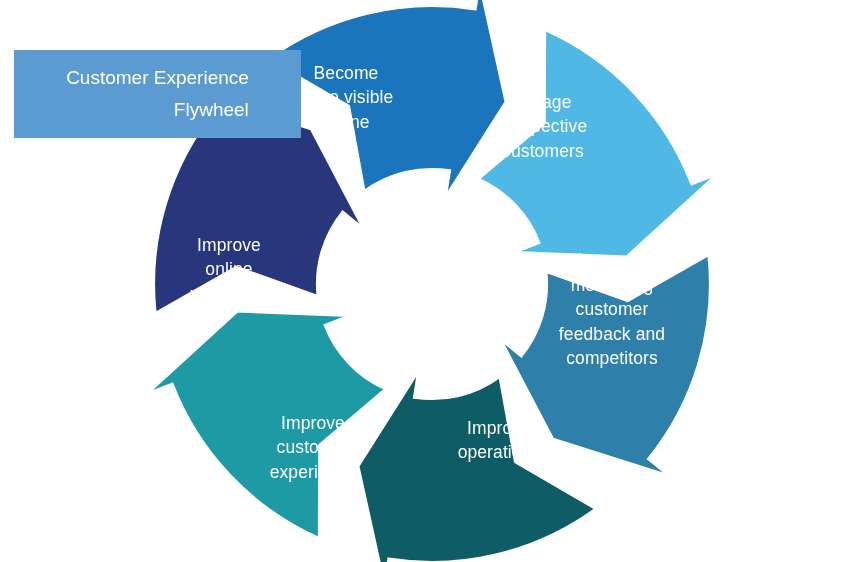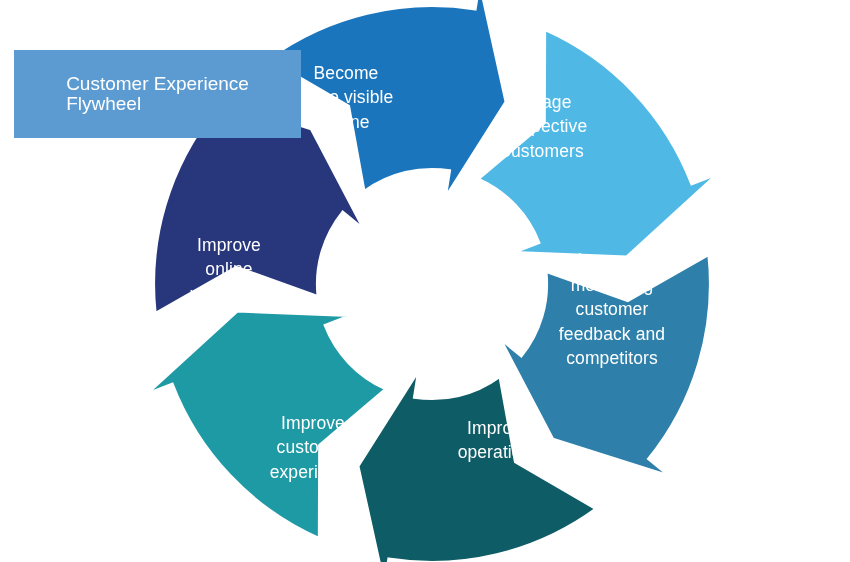--- a/index.html
+++ b/index.html
@@ -49,22 +49,22 @@
     background: #5B9BD1;
     display: flex;
     align-items: center;
     justify-content: center;
     z-index: 4;
   }
   #title-banner-text {
     color: #ffffff;
     font-family: "Liberation Sans", sans-serif;
     font-size: 19px;
-    line-height: 20px;
-    text-align: left;
+    line-height: 32px;
+    text-align: right;
     white-space: pre-line;
     padding: 0 14px;
   }
 </style>
 </head>
 <body>
 
 <div id="stage">
 
   <svg id="wheel-svg" viewBox="0 0 850 562" preserveAspectRatio="xMidYMid meet" xmlns="http://www.w3.org/2000/svg">

